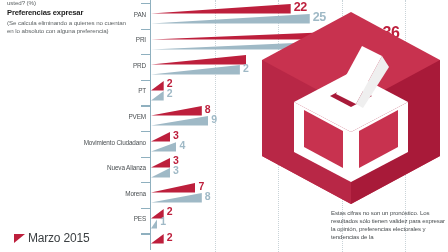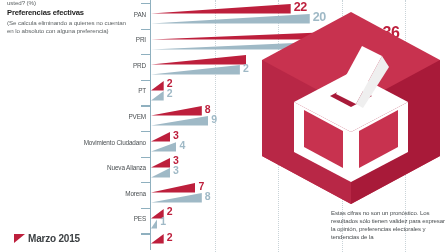--- a/index.html
+++ b/index.html
@@ -155,35 +155,35 @@
     display: flex;
     align-items: center;
     gap: 3px;
   }
   .datestamp-mark {
     width: 11px;
     height: 9px;
     flex: none;
   }
   .datestamp-label {
-    font-size: 10px;
-    font-weight: bold;
+    font-size: 12px;
+    font-weight: normal;
     color: #3c4043;
     letter-spacing: -0.2px;
     line-height: 9px;
   }
 </style>
 </head>
 <body>
 
 <div id="infographic">
 
   <div class="intro-block">
     <div class="intro-question">usted? (%)</div>
-    <div class="intro-title">Preferencias efectivas</div>
+    <div class="intro-title">Preferencias expresar</div>
     <div class="intro-note">(Se calcula eliminando a quienes no cuentan en lo absoluto con alguna preferencia)</div>
   </div>
 
   <div class="chart">
     <div id="gridlines">
         <div class="gridline" style="left: 214.5px;"></div>
         <div class="gridline" style="left: 278px;"></div>
         <div class="gridline" style="left: 341.5px;"></div>
         <div class="gridline" style="left: 405px;"></div>
       </div>
@@ -196,21 +196,21 @@
             <svg class="bar-shape" viewBox="0 0 100 10" preserveAspectRatio="none">
               <polygon points="0,9.4 100,0 100,9.4" fill="#bd1f3c"></polygon>
             </svg>
           </div>
           <div class="bar-value val-red" style="left: 293.7px; top: -1.5px; font-size: 12.5px; line-height: 13px;">22</div>
           <div class="bar" style="top: 12px; width: 158.75px; height: 10px;">
             <svg class="bar-shape" viewBox="0 0 100 10" preserveAspectRatio="none">
               <polygon points="0,9.4 100,0 100,9.4" fill="#9fb9c6"></polygon>
             </svg>
           </div>
-          <div class="bar-value val-blue" style="left: 312.75px; top: 8.5px; font-size: 12.5px; line-height: 13px;">20</div>
+          <div class="bar-value val-blue" style="left: 312.75px; top: 8.5px; font-size: 12.5px; line-height: 13px;">25</div>
         </div>
         <div class="row" style="top: 27.6px; height: 25.6px;">
           <div class="row-tick" style="top: 1px;"></div>
           <div class="row-label" style="top: 8.5px;">PRI</div>
           <div class="bar" style="top: 2px; width: 228.6px; height: 10px;">
             <svg class="bar-shape" viewBox="0 0 100 10" preserveAspectRatio="none">
               <polygon points="0,9.4 100,0 100,9.4" fill="#bd1f3c"></polygon>
             </svg>
           </div>
           <div class="bar-value val-red" style="left: 382.6px; top: -1.5px; font-size: 16px; line-height: 13px;">36</div>

